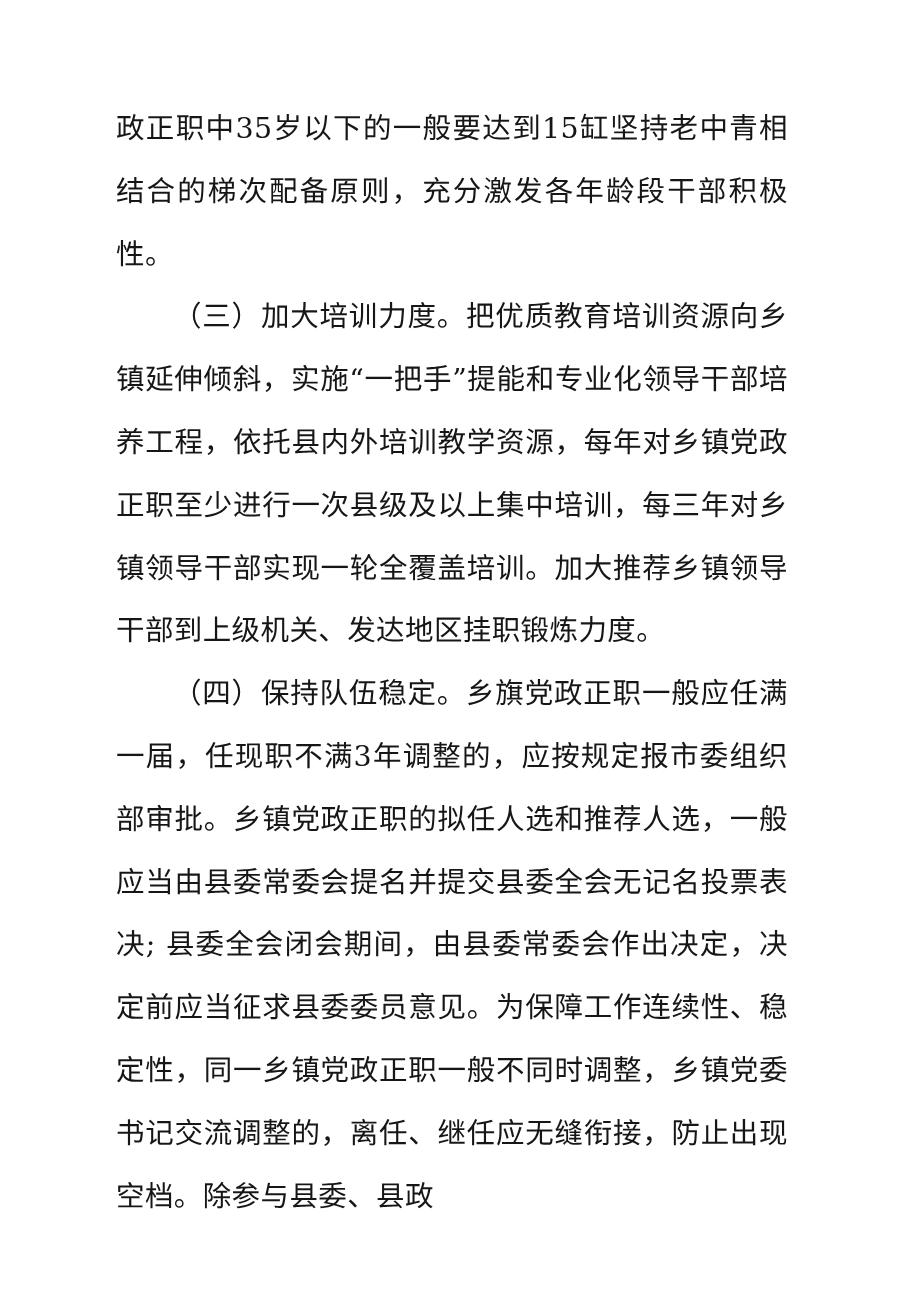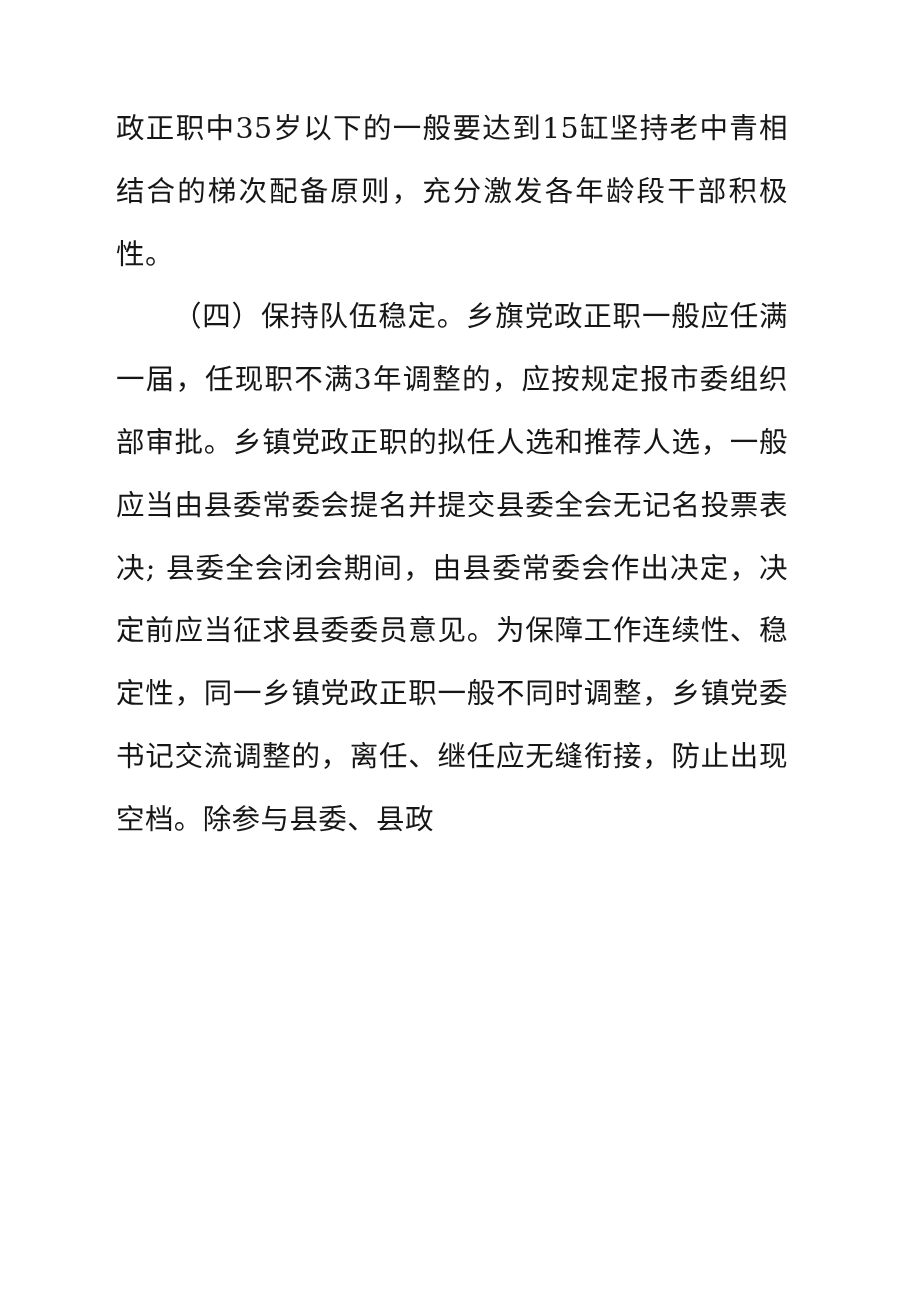--- a/index.html
+++ b/index.html
@@ -40,15 +40,16 @@
   .para + .para {
     margin-top: 0;
   }
 </style>
 </head>
 <body>
 
 <div class="page">
   <div class="doc-body">
     <p class="para">政正职中35岁以下的一般要达到15缸坚持老中青相结合的梯次配备原则，充分激发各年龄段干部积极性。</p>
+    <p class="para indent">（三）加大培训力度。把优质教育培训资源向乡镇延伸倾斜，实施“一把手”提能和专业化领导干部培养工程，依托县内外培训教学资源，每年对乡镇党政正职至少进行一次县级及以上集中培训，每三年对乡镇领导干部实现一轮全覆盖培训。加大推荐乡镇领导干部到上级机关、发达地区挂职锻炼力度。</p>
     <p class="para indent">（四）保持队伍稳定。乡旗党政正职一般应任满一届，任现职不满3年调整的，应按规定报市委组织部审批。乡镇党政正职的拟任人选和推荐人选，一般应当由县委常委会提名并提交县委全会无记名投票表决; 县委全会闭会期间，由县委常委会作出决定，决定前应当征求县委委员意见。为保障工作连续性、稳定性，同一乡镇党政正职一般不同时调整，乡镇党委书记交流调整的，离任、继任应无缝衔接，防止出现空档。除参与县委、县政</p>
   </div>
 </div>
 
 </body></html>

